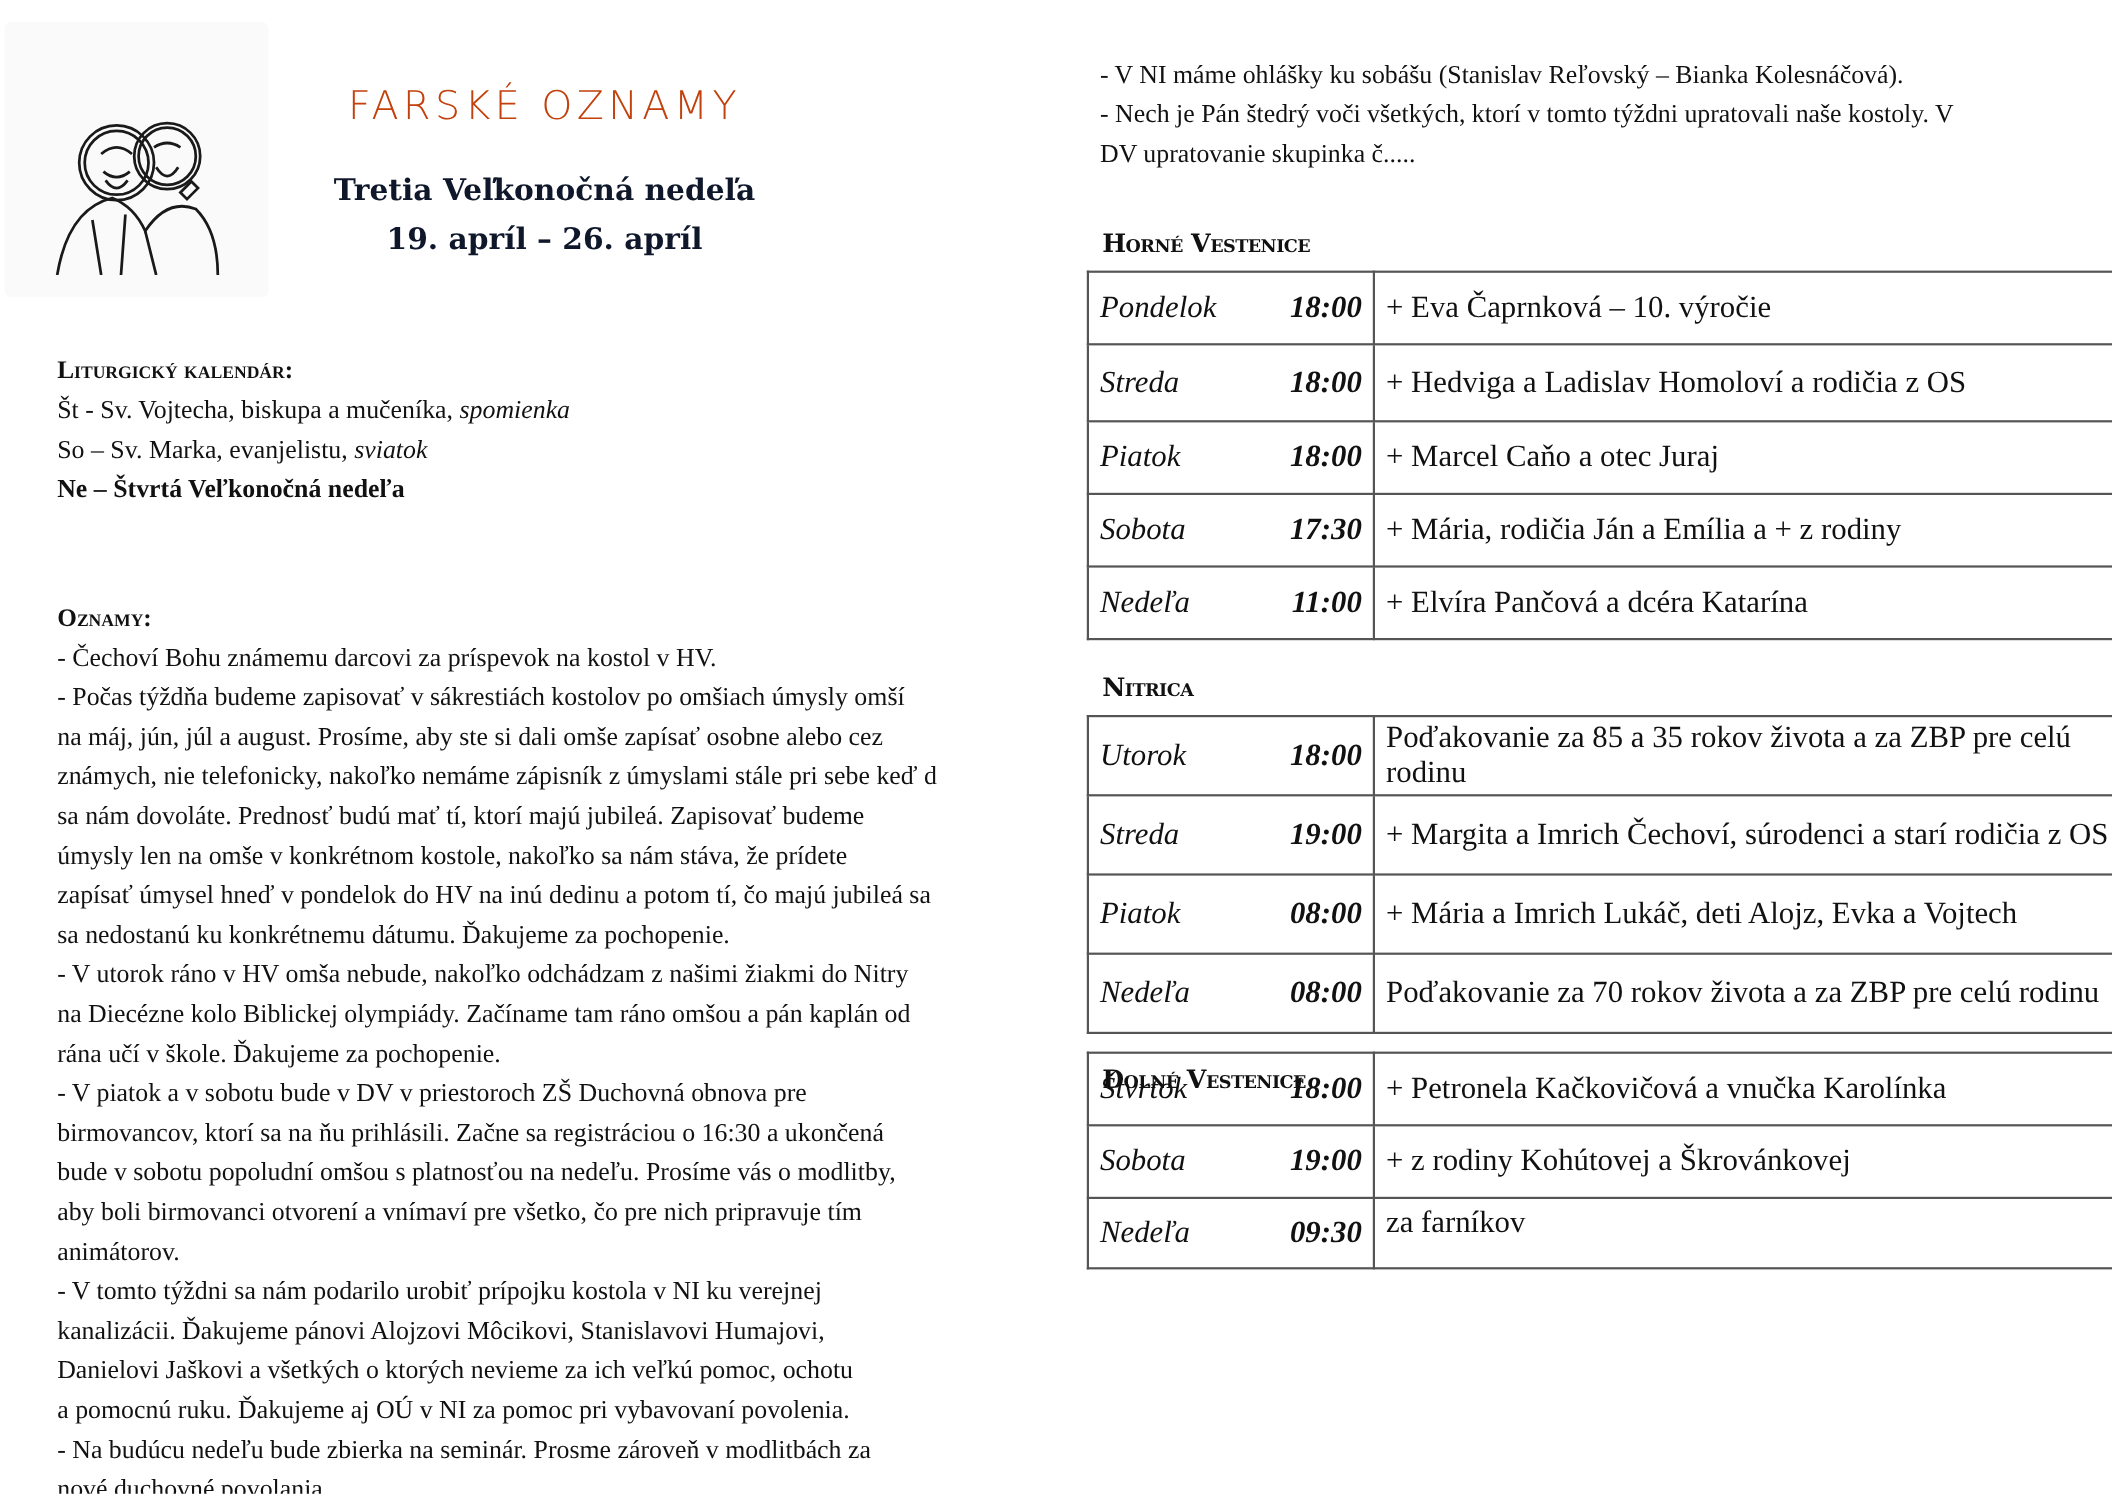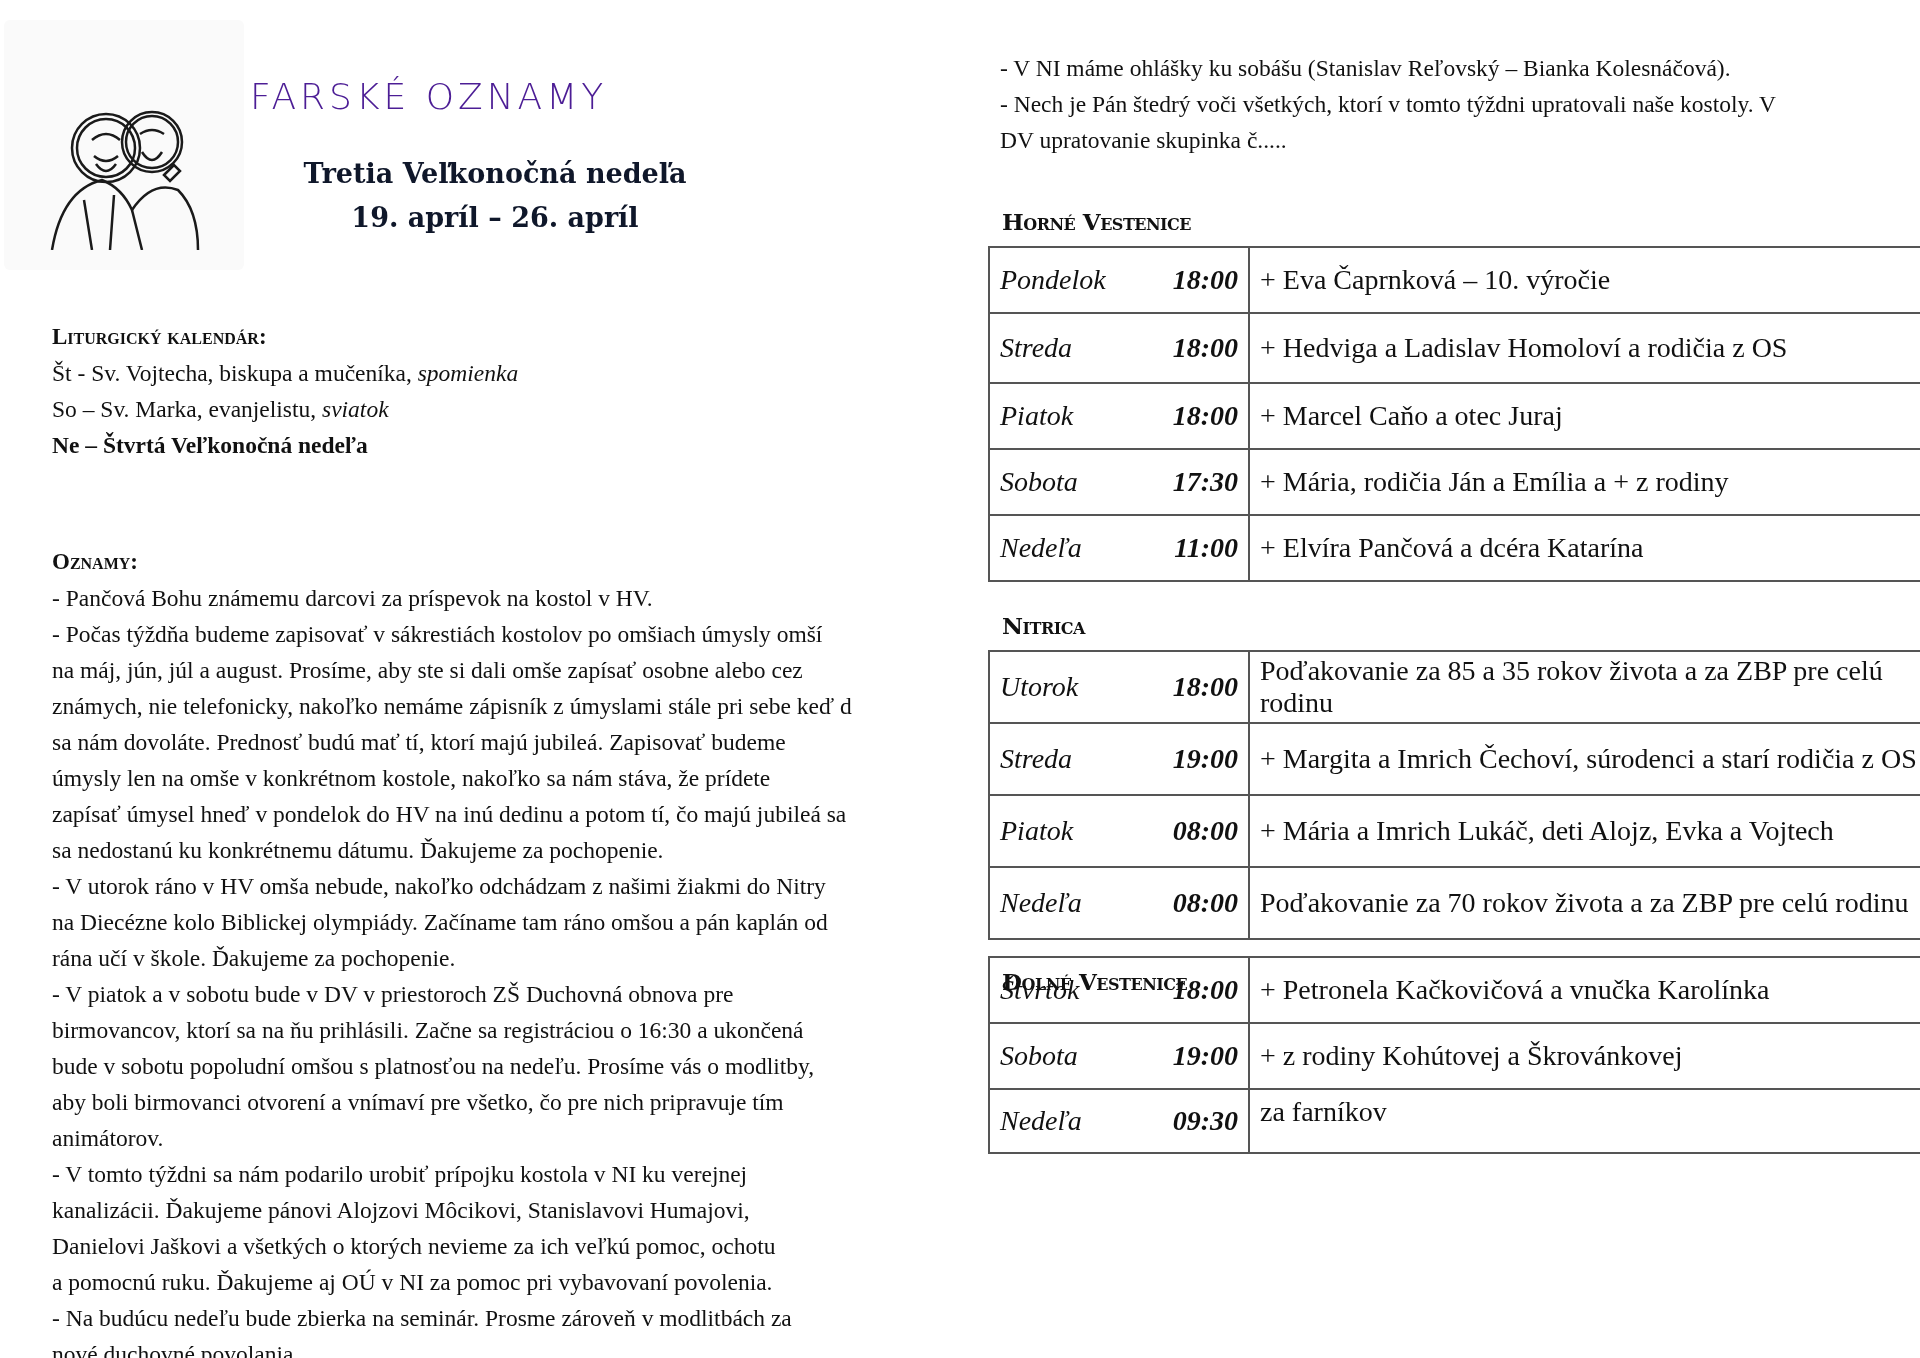--- a/index.html
+++ b/index.html
@@ -9,23 +9,23 @@
     }
     .abs { position: absolute; }
     
     .logo-box {
       left: 4px; top: 20px; width: 240px; height: 250px;
       background: #fafafa; border-radius: 6px;
     }
     .logo-box svg { position: absolute; left: 40px; top: 80px; }
     
     .title {
-      left: 250px; top: 76px; width: 490px; text-align: left;
+      left: 250px; top: 76px; width: 490px; text-align: center;
       font-family: "DejaVu Sans", sans-serif; font-weight: 300;
-      font-size: 36px; letter-spacing: 4px; color: #4c1d95;
+      font-size: 36px; letter-spacing: 4px; color: #c2410c;
     }
     .subtitle {
       left: 250px; top: 152px; width: 490px; text-align: center;
       font-family: "DejaVu Serif", serif; font-weight: bold;
       font-size: 27px; line-height: 44px; color: #0f172a;
     }
     
     .left-col {
       left: 52px; top: 284px; width: 950px;
       font-size: 23.5px; line-height: 36px;
@@ -84,21 +84,21 @@
 </div>
 
 <div class="abs left-col">
   <div class="sc-head">Liturgický kalendár:</div>
   <div class="cal-line"><span>Št - Sv. Vojtecha, biskupa a mučeníka, </span><i>spomienka</i></div>
   <div class="cal-line"><span>So – Sv. Marka, evanjelistu, </span><i>sviatok</i></div>
   <div class="cal-line cal-bold"><span>Ne – Štvrtá Veľkonočná nedeľa</span></div>
   <div class="gap" style="height:46px"></div>
   <div class="sc-head">Oznamy:</div>
   <div id="ann-lines">
-    <div class="para">- Pančová Bohu známemu darcovi za príspevok na kostol v HV.</div>
+    <div class="para">- Čechoví Bohu známemu darcovi za príspevok na kostol v HV.</div>
     <div class="para">- Počas týždňa budeme zapisovať v sákrestiách kostolov po omšiach úmysly omší</div>
     <div class="para">na máj, jún, júl a august. Prosíme, aby ste si dali omše zapísať osobne alebo cez</div>
     <div class="para">známych, nie telefonicky, nakoľko nemáme zápisník z úmyslami stále pri sebe keď d</div>
     <div class="para">sa nám dovoláte. Prednosť budú mať tí, ktorí majú jubileá. Zapisovať budeme</div>
     <div class="para">úmysly len na omše v konkrétnom kostole, nakoľko sa nám stáva, že prídete</div>
     <div class="para">zapísať úmysel hneď v pondelok do HV na inú dedinu a potom tí, čo majú jubileá sa</div>
     <div class="para">sa nedostanú ku konkrétnemu dátumu. Ďakujeme za pochopenie.</div>
     <div class="para">- V utorok ráno v HV omša nebude, nakoľko odchádzam z našimi žiakmi do Nitry</div>
     <div class="para">na Diecézne kolo Biblickej olympiády. Začíname tam ráno omšou a pán kaplán od</div>
     <div class="para">rána učí v škole. Ďakujeme za pochopenie.</div>

